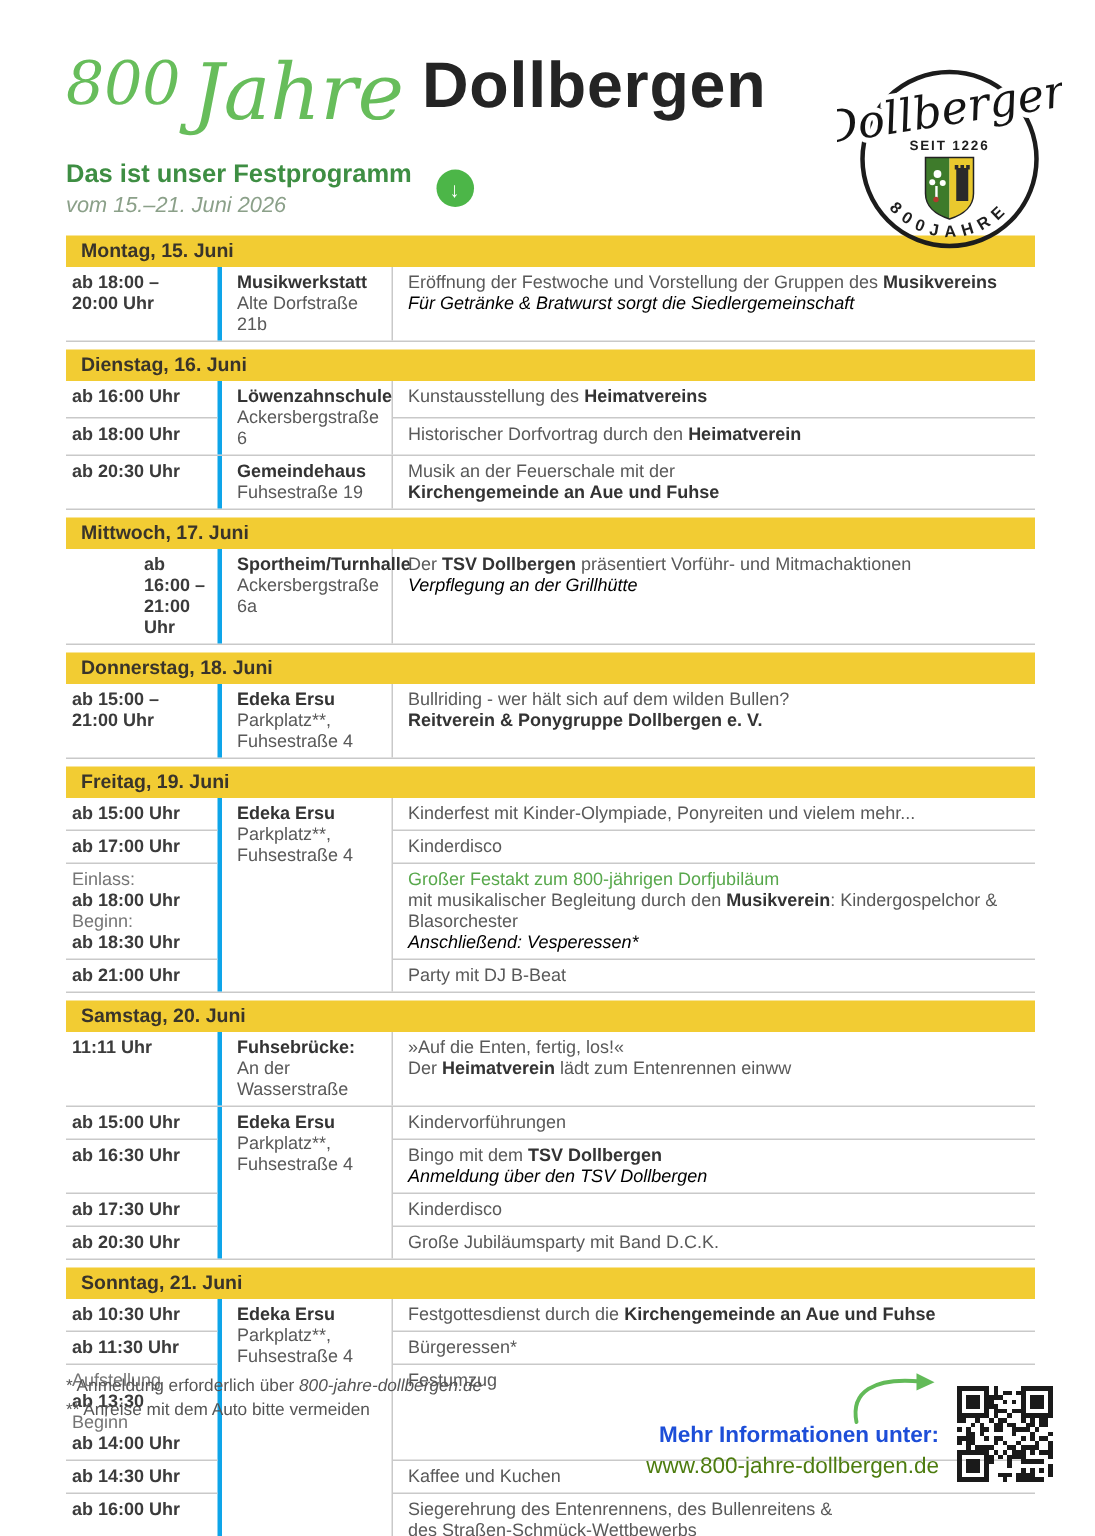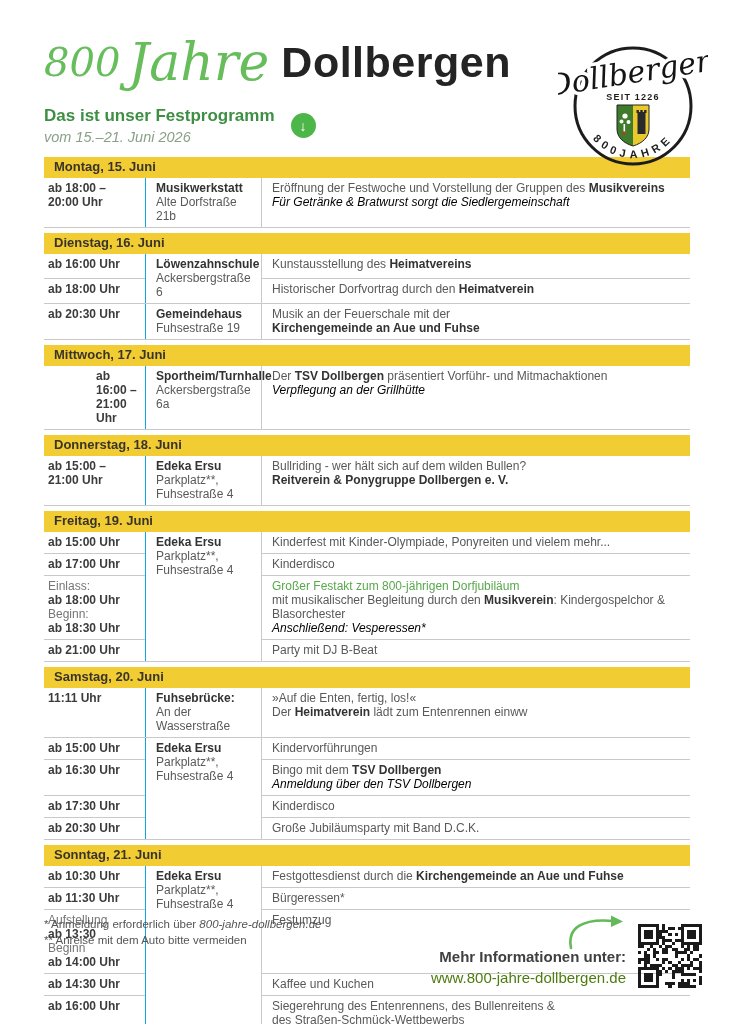--- a/index.html
+++ b/index.html
@@ -1,59 +1,59 @@
 <!DOCTYPE html>
 <html><head>
 <meta charset="utf-8">
 <style>
   html,body{margin:0;padding:0;background:#fff;}
   .page{position:relative;width:730px;height:1024px;background:#fff;overflow:hidden;
         font-family:"Liberation Sans",sans-serif;color:#555;}
   .content{padding:0 40px 0 44px;}
 
   
-  .brand-row{display:flex;align-items:center;gap:12px;padding-top:36px;}
+  .brand-row{display:flex;align-items:flex-start;gap:12px;padding-top:36px;}
   .script{font-family:"DejaVu Serif",serif;font-style:italic;color:#67BD5B;line-height:1;}
   .script-800{font-size:40px;}
   .script-jahre{font-size:52px;margin-left:-4px;}
   .brand-title{font-size:43px;font-weight:bold;color:#242424;letter-spacing:.5px;
                font-family:"Liberation Sans",sans-serif;line-height:1;}
   .logo{position:absolute;top:26px;right:22px;width:150px;height:150px;}
   .program-block{display:flex;align-items:center;gap:16px;margin-top:18px;}
   .program-title{font-size:17px;font-weight:bold;color:#3E8E43;}
   .program-dates{font-size:14.5px;font-style:italic;color:#8BA089;margin-top:3px;}
   .download-badge{width:25px;height:25px;border-radius:50%;background:#4CB648;color:#fff;
                   display:flex;align-items:center;justify-content:center;font-size:14px;font-weight:bold;}
 
   
   .schedule{margin-top:12px;}
   .day-band{background:#F2CC33;color:#39342A;font-weight:bold;font-size:13px;
             padding:2px 10px 4px;margin-top:5px;}
   .group{display:grid;grid-template-columns:101px 117px 1fr;border-bottom:1px solid #C9C9C9;
          font-size:12px;line-height:14px;}
   .cell{padding:3px 10px 4px;}
   .cell.time{padding-left:4px;padding-right:6px;}
-  .cell.loc{border-left:1px solid #0ea5e9;border-right:1px solid #C9C9C9;}
+  .cell.loc{border-left:3px solid #0ea5e9;border-right:1px solid #C9C9C9;}
   .rt{border-top:1px solid #C9C9C9;}
   .time-line{font-weight:bold;color:#3B3B3B;}
   .time-label{color:#757575;}
   .loc-name{font-weight:bold;color:#333;}
   .loc-addr{color:#595959;}
   .desc-line{color:#595959;}
   .desc-line b{color:#333;}
   .desc-line.green{color:#58A84C;}
   .desc-line.note{color:#000000;font-style:italic;}
 
   
   .footnotes{position:absolute;left:44px;top:916px;font-size:11.5px;color:#555;line-height:16px;}
   .footnotes em{font-style:italic;}
   .info{position:absolute;top:922px;right:28px;width:330px;height:76px;}
   .qr{position:absolute;right:0;top:2px;width:64px;height:64px;}
   .info-text{position:absolute;right:76px;top:26px;text-align:right;white-space:nowrap;}
-  .info-label{font-size:15px;font-weight:bold;color:#404040;}
+  .info-label{font-size:15px;font-weight:bold;color:#1d4ed8;}
   .info-url{display:block;font-size:15px;color:#4d7c0f;margin-top:4px;text-decoration:none;cursor:pointer;}
   .arrow{position:absolute;right:74px;top:-8px;width:62px;height:36px;}
 </style>
 </head>
 <body>
 
 <div class="page">
 
   <svg class="logo" viewBox="0 0 150 150">
     <circle cx="75" cy="80" r="58" fill="none" stroke="#1C1C1C" stroke-width="3"></circle>

